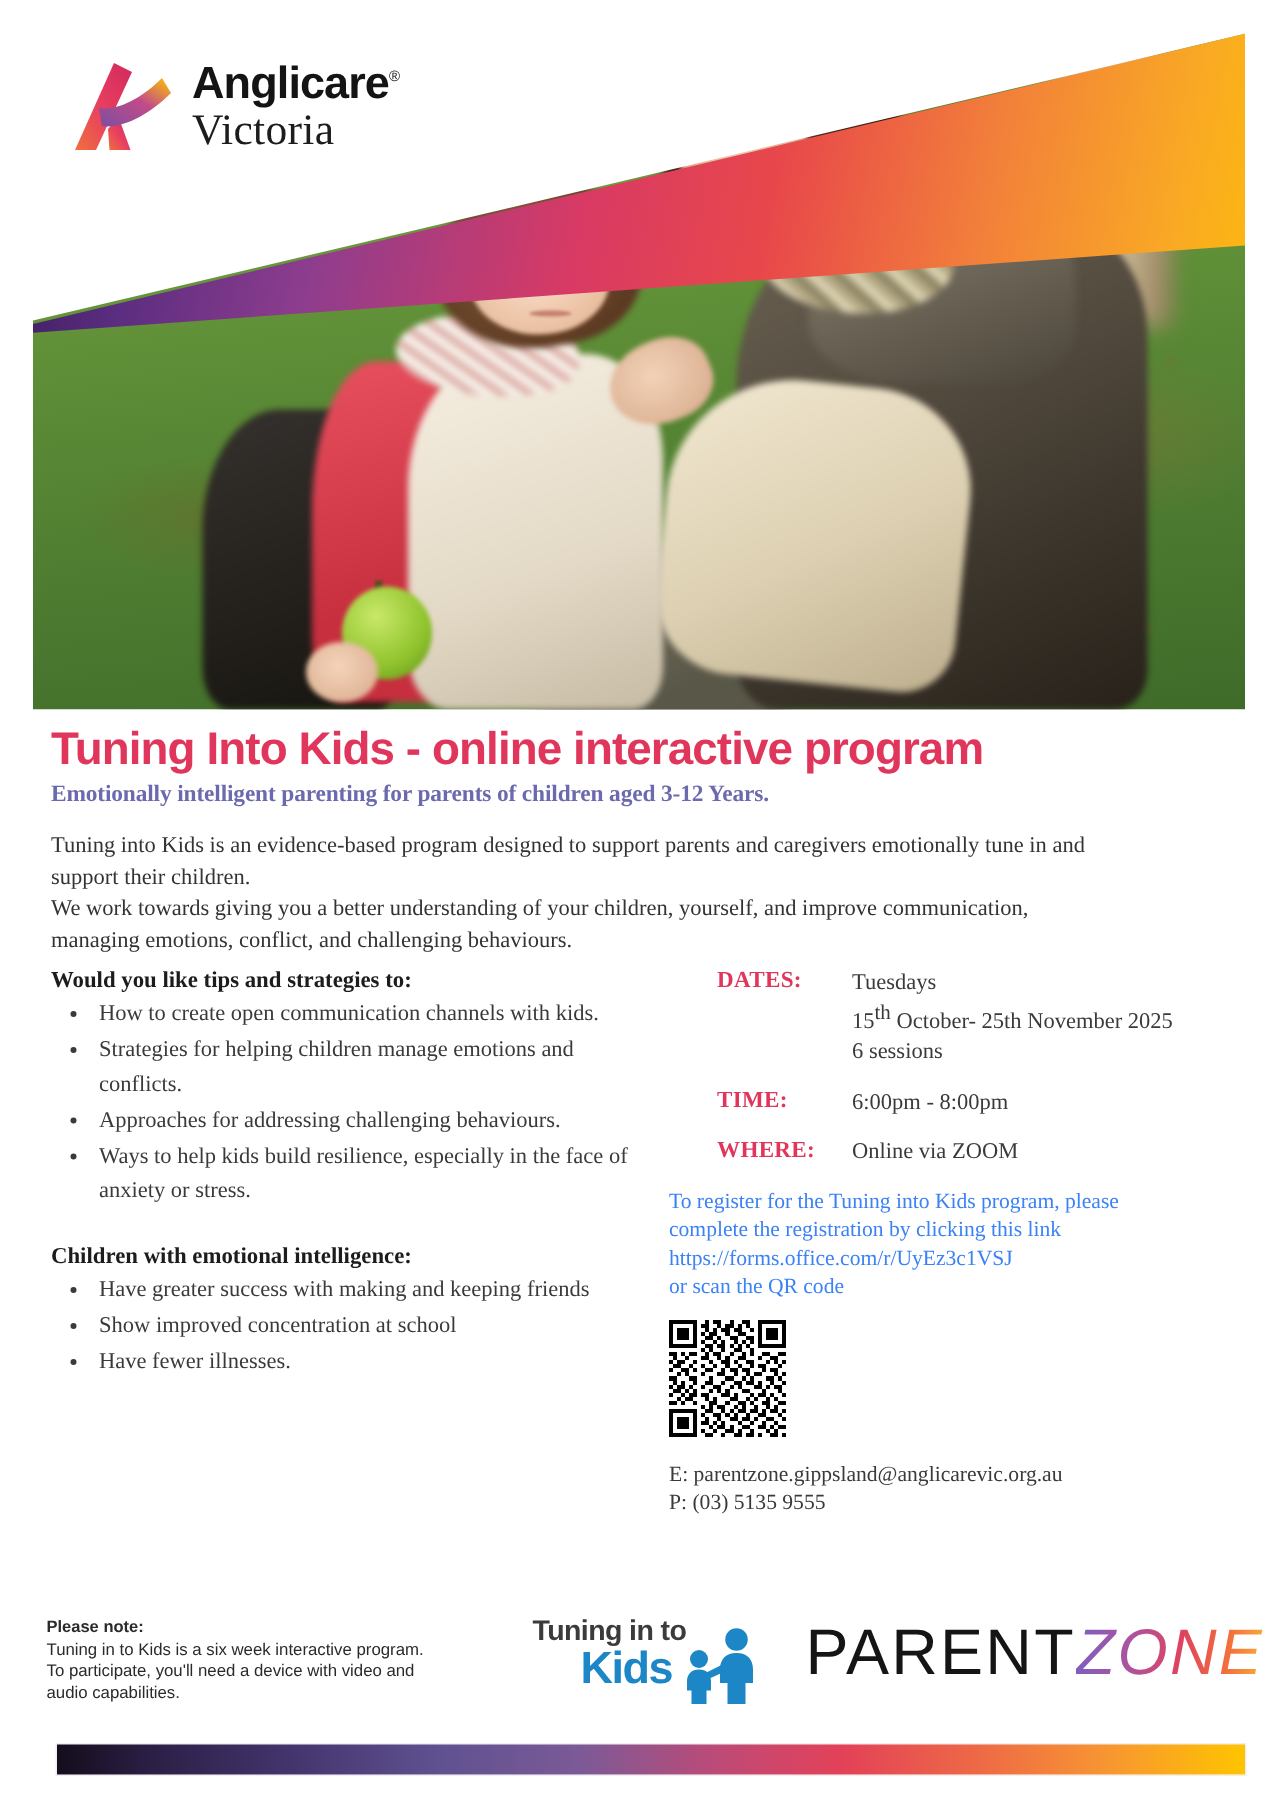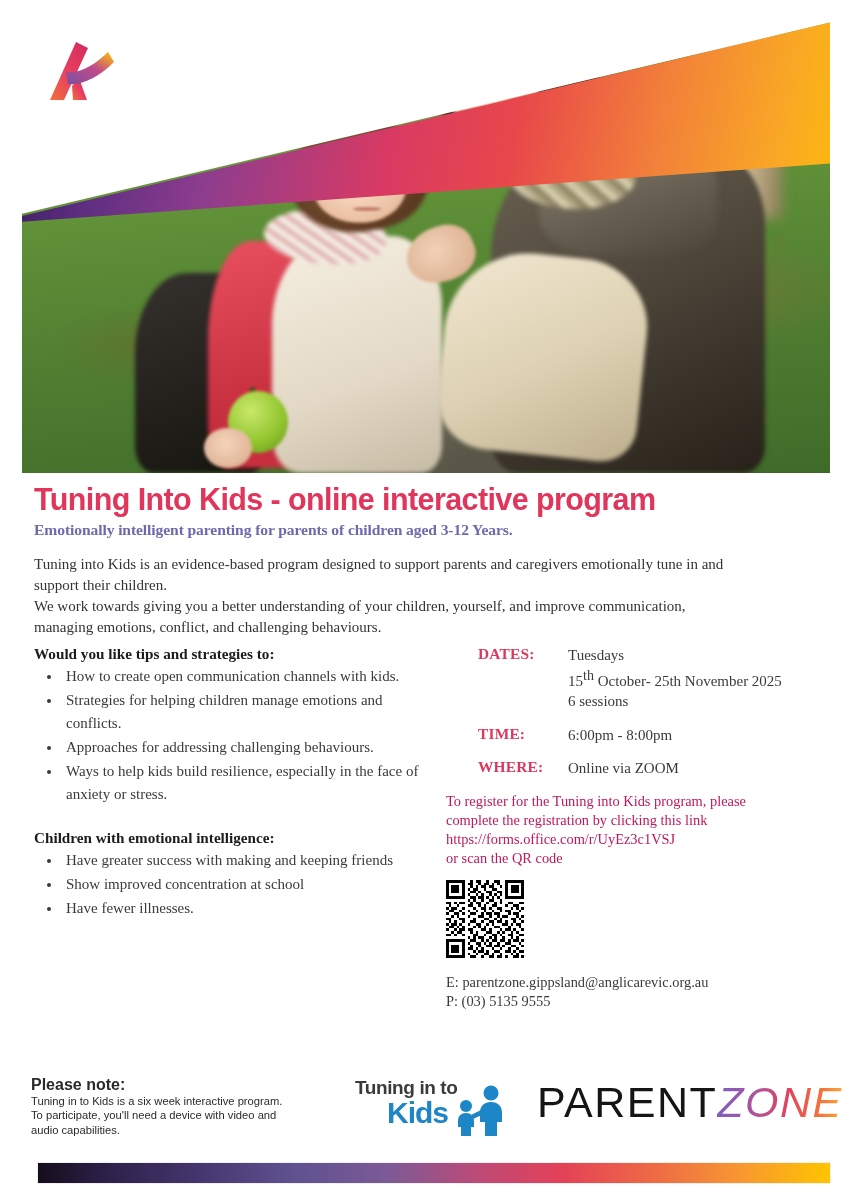--- a/index.html
+++ b/index.html
@@ -132,32 +132,32 @@
   .gap2{height:22px;}
 
   
   .col-right{position:absolute;left:446px;top:645px;width:380px;}
   .drow{display:flex;align-items:flex-start;margin-bottom:13px;}
   .dlabel{width:90px;flex:none;font-family:"Liberation Serif",serif;font-weight:bold;
     font-size:15.4px;color:#E0365C;letter-spacing:.2px;margin-left:32px;}
   .dval{font-family:"Liberation Serif",serif;font-size:15px;color:#3a3a3a;line-height:20.5px;}
   .dval div{white-space:nowrap;}
   .dval sup{font-size:14px;vertical-align:super;}
-  .regtext{font-family:"Liberation Serif",serif;font-size:14.4px;color:#be185d;
+  .regtext{font-family:"Liberation Serif",serif;font-size:14.4px;color:#3b82f6;
     line-height:19px;}
   .regtext div{white-space:nowrap;}
   .qr{margin-top:12px;width:78px;height:78px;}
   .contact{font-family:"Liberation Serif",serif;font-size:14.4px;color:#3a3a3a;
     line-height:19px;margin-top:11px;}
   .contact div{white-space:nowrap;}
 
   
   .note{position:absolute;left:31px;top:1078px;width:320px;
     font-family:"Liberation Sans",sans-serif;font-size:11.2px;color:#2a2a2a;line-height:14.6px;}
-  .note b{font-size:16px;}
+  .note b{font-size:11px;}
   .titk{position:absolute;left:355px;top:1078px;width:160px;height:62px;}
   .titk .t1{font-family:"Liberation Sans",sans-serif;font-weight:bold;font-size:19px;
     color:#3b3b3b;letter-spacing:-0.4px;line-height:20px;}
   .titk .t2{font-family:"Liberation Sans",sans-serif;font-weight:bold;font-size:30px;
     color:#1c86c6;letter-spacing:-1px;line-height:30px;margin-left:32px;}
   .titk-figs{position:absolute;left:96px;top:6px;width:58px;height:54px;}
   .pz{position:absolute;left:537px;top:1078px;display:flex;align-items:baseline;}
   .pz .p1{font-family:"Liberation Sans",sans-serif;font-size:43px;color:#151515;
     letter-spacing:1.5px;font-weight:normal;}
   .pz .p2{font-family:"Liberation Sans",sans-serif;font-size:43px;font-style:italic;
@@ -217,20 +217,24 @@
         <linearGradient id="gB" x1="0" y1="1" x2="1" y2="0">
           <stop offset="0%" stop-color="#7B4FA0"></stop>
           <stop offset="55%" stop-color="#C14B8A"></stop>
           <stop offset="100%" stop-color="#FFC400"></stop>
         </linearGradient>
       </defs>
       <path d="M30 4 L42 10 L18 62 L4 62 Z" fill="url(#gA)" stroke="none" stroke-linejoin="round"></path>
       <path d="M27 62 L41 62 L33 40 L26 48 Z" fill="url(#gA)"></path>
       <path d="M20 34 C34 36 50 26 62 14 L68 24 C54 38 36 48 22 46 Z" fill="url(#gB)"></path>
     </svg>
+    <div class="logo-text">
+      <div class="l1"><span>Anglicare</span><sup>®</sup></div>
+      <div class="l2">Victoria</div>
+    </div>
   </div>
 
   <div class="title">Tuning Into Kids - online interactive program</div>
   <div class="subtitle">Emotionally intelligent parenting for parents of children aged 3-12 Years.</div>
 
   <div class="intro">
     <p>Tuning into Kids is an evidence-based program designed to support parents and caregivers emotionally tune in and</p>
     <p>support their children.</p>
     <p>We work towards giving you a better understanding of your children, yourself, and improve communication,</p>
     <p>managing emotions, conflict, and challenging behaviours.</p>

